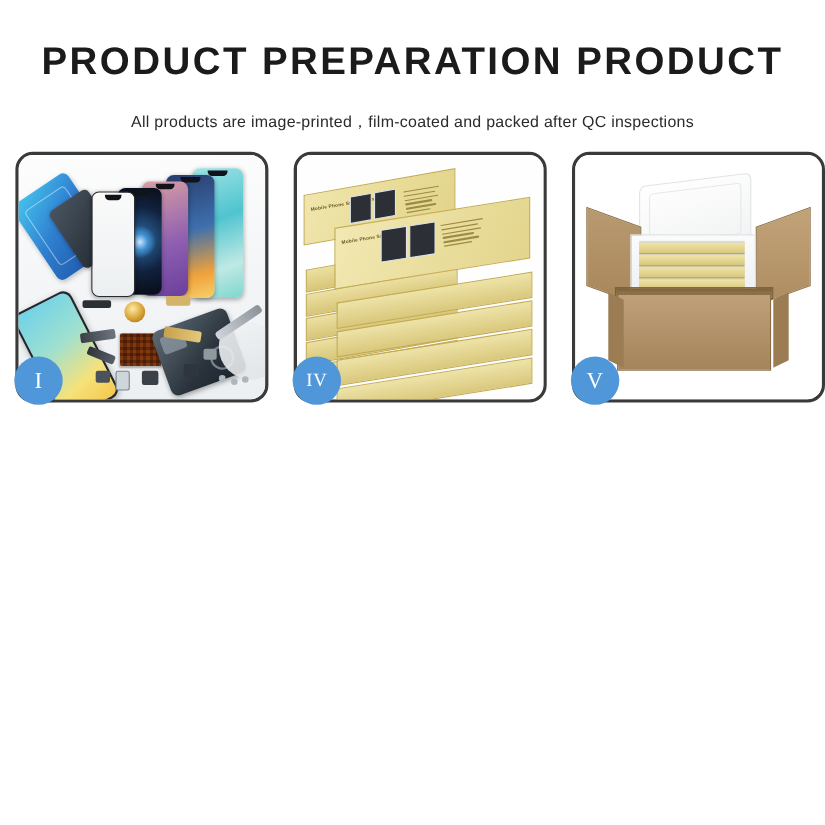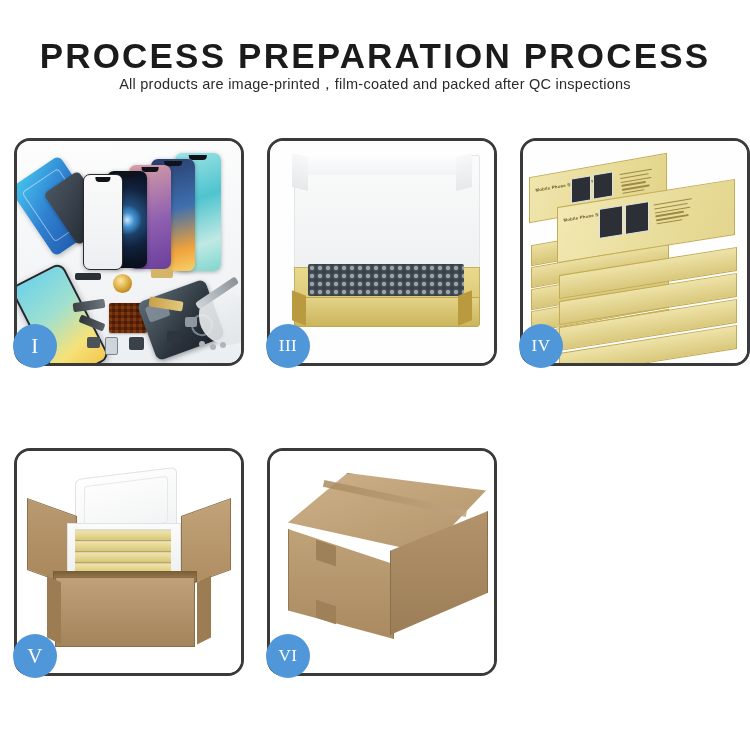--- a/index.html
+++ b/index.html
@@ -10,21 +10,21 @@
   }
   .page{width:750px;height:750px;position:relative;background:#fff;}
 
   
   .header{padding-top:38px;text-align:center;}
   .title{
     font-size:35px;font-weight:700;letter-spacing:2.2px;color:#1b1b1b;
     line-height:1.05;font-family:"Liberation Sans","DejaVu Sans",sans-serif;
   }
   .subtitle{
-    margin-top:0;font-size:14.5px;color:#2b2b2b;letter-spacing:.25px;
+    margin-top:26px;font-size:14.5px;color:#2b2b2b;letter-spacing:.25px;
     font-family:"Liberation Sans","DejaVu Sans",sans-serif;
   }
 
   
   .grid{
     position:absolute;left:14px;top:138px;width:722px;
     display:grid;grid-template-columns:repeat(3,230px);
     grid-template-rows:repeat(2,228px);
     column-gap:23px;row-gap:82px;
   }
@@ -303,21 +303,21 @@
   .c-tab{position:absolute;background:#9e8158;border-radius:1px;}
   .c-tab1{left:46px;top:92px;width:20px;height:20px;transform:skewY(19deg);}
   .c-tab2{left:46px;top:152px;width:20px;height:18px;transform:skewY(19deg);}
 </style>
 </head>
 <body>
 
 <div class="page">
 
   <div class="header">
-    <div class="title">PROCESS PREPARATION PROCESS</div>
+    <div class="title">PRODUCT PREPARATION PRODUCT</div>
     <div class="subtitle">All products are image-printed，film-coated and packed after QC inspections</div>
   </div>
 
   <div class="grid">
 
     <div class="panel">
       <div class="panel-inner p1">
         <div class="blue-film"></div>
         <div class="dark-film"></div>
         <div class="ph-fan">
@@ -359,36 +359,20 @@
             <span style="left:11px;top:3px"></span>
             <span style="left:21px;top:1px"></span>
         </div>
       </div>
       <div class="badge">
         <span>I</span>
       </div>
     </div>
 
 
-    <div class="panel">
-      <div class="panel-inner p3">
-        <div class="lid"></div>
-        <div class="lid-top"></div>
-        <div class="lid-flapL"></div>
-        <div class="lid-flapR"></div>
-        <div class="tray"></div>
-        <div class="grey-bubble"></div>
-        <div class="tray-front"></div>
-        <div class="tray-lcorner"></div>
-        <div class="tray-rcorner"></div>
-      </div>
-      <div class="badge small">
-        <span>III</span>
-      </div>
-    </div>
 
     <div class="panel">
       <div class="panel-inner p4">
         <div class="stack">
 
           <div class="stackA">
             <div class="layer" style="top:52px"></div>
             <div class="layer" style="top:74px"></div>
             <div class="layer" style="top:96px"></div>
             <div class="layer" style="top:118px"></div>
@@ -448,28 +432,15 @@
         <div class="carton-lip"></div>
         <div class="carton-front"></div>
         <div class="carton-bevelL"></div>
         <div class="carton-bevelR"></div>
       </div>
       <div class="badge">
         <span>V</span>
       </div>
     </div>
 
-    <div class="panel">
-      <div class="panel-inner p6">
-        <div class="c-top"></div>
-        <div class="c-seam"></div>
-        <div class="c-left"></div>
-        <div class="c-right"></div>
-        <div class="c-tab c-tab1"></div>
-        <div class="c-tab c-tab2"></div>
-      </div>
-      <div class="badge small">
-        <span>VI</span>
-      </div>
-    </div>
 
   </div>
 </div>
 
 </body></html>

